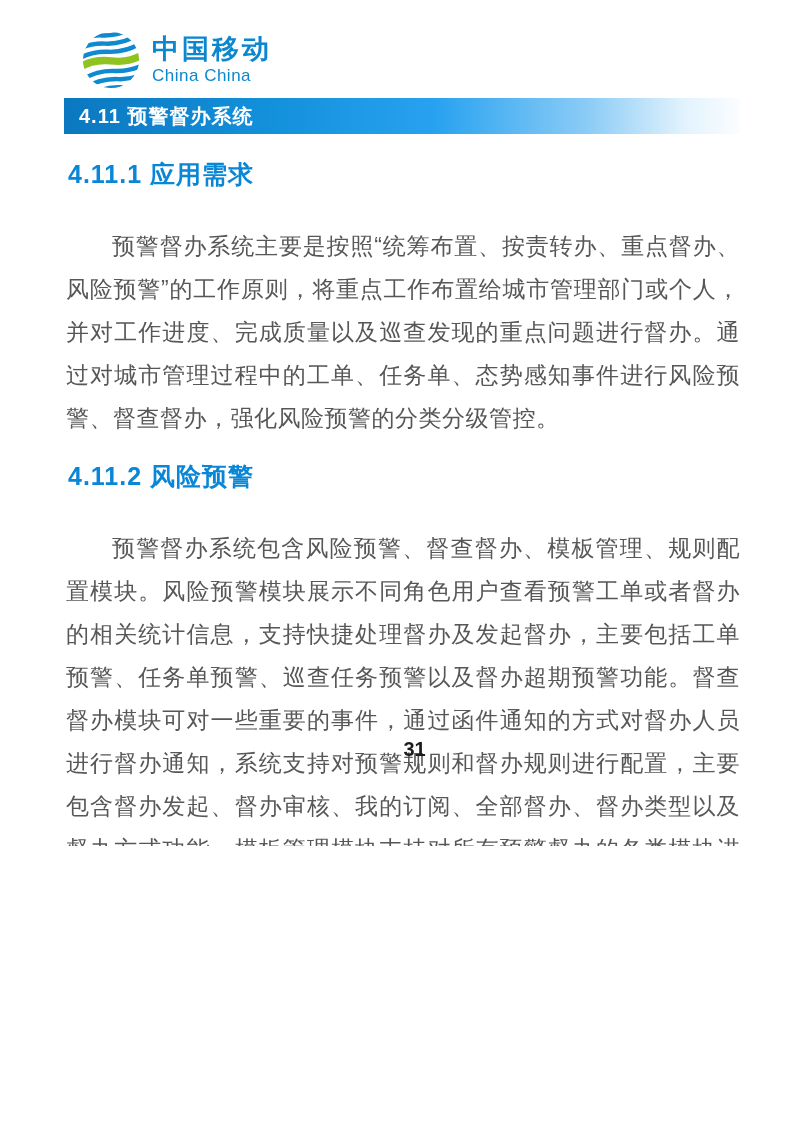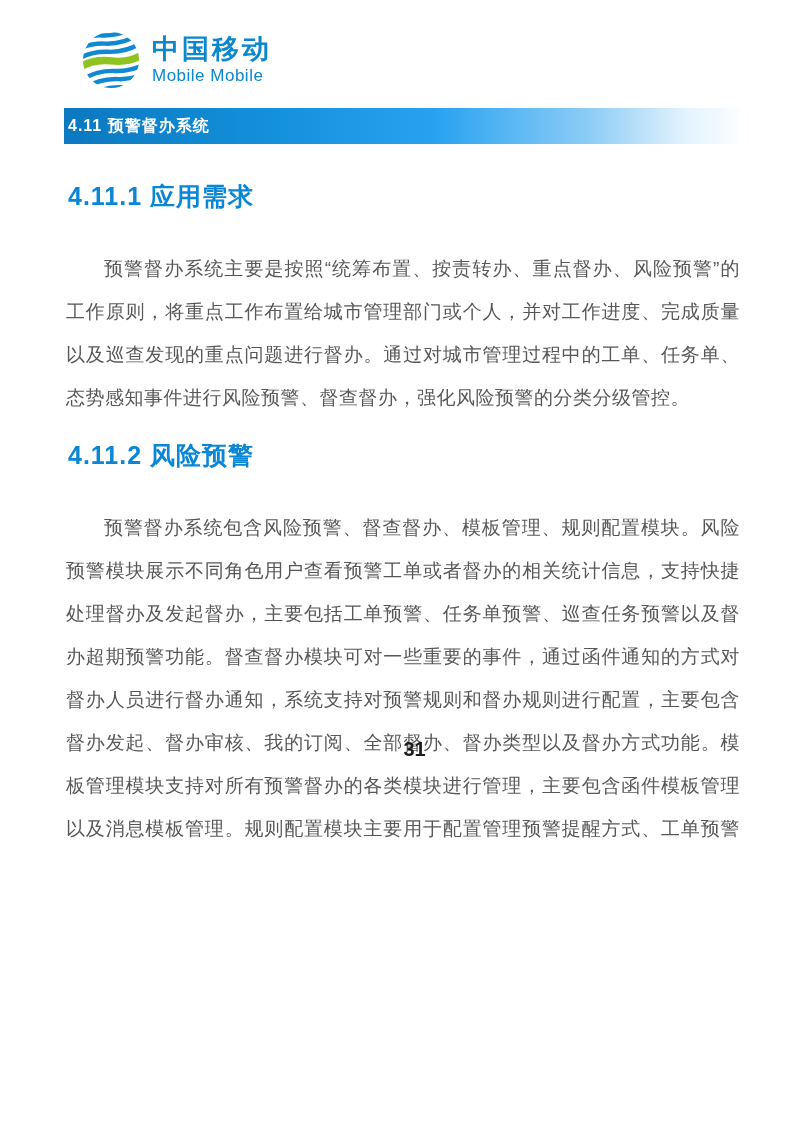--- a/index.html
+++ b/index.html
@@ -39,49 +39,49 @@
   }
   .logo-en {
     color: #0b87d0;
     font-size: 17px;
     letter-spacing: 0.5px;
     margin-top: 2px;
   }
 
   
   .section-bar {
-    margin-top: 16px;
+    margin-top: 6px;
     margin-left: -2px;
     height: 36px;
     line-height: 36px;
-    padding-left: 4px;
+    padding-left: 15px;
     color: #ffffff;
     font-weight: bold;
-    font-size: 16px;
+    font-size: 20px;
     letter-spacing: 1px;
     background: linear-gradient(90deg,
       #0b78c0 0%, #1390da 30%, #28a2f0 55%,
       #8ecdf6 78%, #e3f3fd 92%, #fbfdff 100%);
   }
 
   
   .sub-heading {
     color: #0a86d6;
     font-size: 25px;
     font-weight: bold;
     line-height: 32px;
     letter-spacing: 1px;
     margin: 20px 0 0 2px;
   }
-  .sub-heading.first { margin-top: 36px; }
+  .sub-heading.first { margin-top: 24px; }
 
   
   .body-para {
     color: #575757;
-    font-size: 19px;
+    font-size: 23px;
     line-height: 43px;
     text-align: justify;
     text-justify: inter-ideograph;
     text-indent: 2em;
     letter-spacing: 0.5px;
     margin: 35px 0 0 0;
   }
 
   
   .page-footer {
@@ -116,21 +116,21 @@
           <path d="M-14 23 Q 10 14 32 23 T 78 23" stroke="#0f8ad0" stroke-width="4.6"></path>
           <path d="M-14 33 Q 8 21 32 33 T 78 33" stroke="#8fc31f" stroke-width="7.5"></path>
           <path d="M-14 44 Q 10 35 32 44 T 78 44" stroke="#0f8ad0" stroke-width="4.6"></path>
           <path d="M-14 53 Q 10 44 32 53 T 78 53" stroke="#0f8ad0" stroke-width="4.6"></path>
           <path d="M-14 62 Q 10 53 32 62 T 78 62" stroke="#0f8ad0" stroke-width="4.6"></path>
         </g>
       </svg>
     </span>
     <div class="logo-text">
       <div class="logo-cn">中国移动</div>
-      <div class="logo-en">Mobile Mobile</div>
+      <div class="logo-en">China China</div>
     </div>
   </header>
 
   <div class="section-bar">
     <span>4.11 预警督办系统</span>
   </div>
 
   <h3 class="sub-heading first">4.11.1 应用需求</h3>
   <p class="body-para">预警督办系统主要是按照“统筹布置、按责转办、重点督办、风险预警”的工作原则，将重点工作布置给城市管理部门或个人，并对工作进度、完成质量以及巡查发现的重点问题进行督办。通过对城市管理过程中的工单、任务单、态势感知事件进行风险预警、督查督办，强化风险预警的分类分级管控。</p>
 

